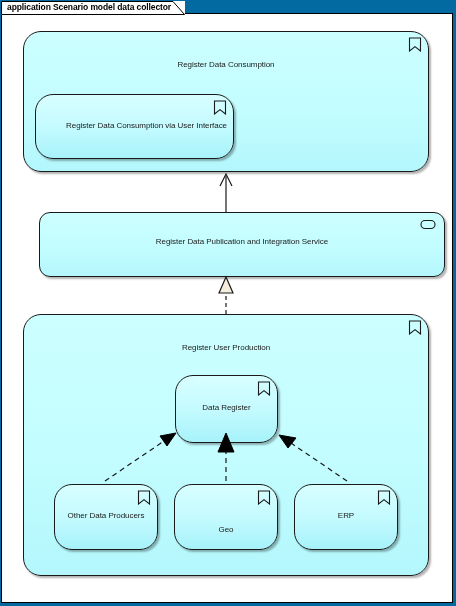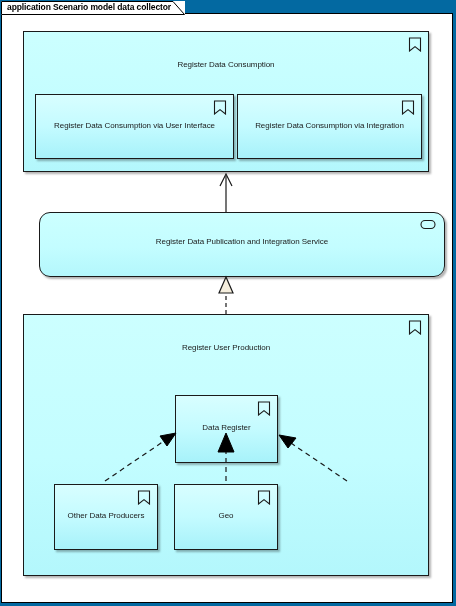--- a/index.html
+++ b/index.html
@@ -55,21 +55,21 @@
     color: #000000;
     white-space: nowrap;
     letter-spacing: -0.1px;
   }
 
   
   .node {
     position: absolute;
     box-sizing: border-box;
     border: 1.2px solid #1a1a1a;
-    border-radius: 0;
+    border-radius: 18px;
     background: linear-gradient(to bottom, #d4feff 0%, #bdfaff 45%, #a6f4fb 100%);
     box-shadow: 2px 2px 2px rgba(0,0,0,0.30);
   }
   .node.group {
     background: linear-gradient(to bottom, #ccffff 0%, #c3fdff 55%, #b3f7fc 100%);
   }
   .node.leaf {
     background: linear-gradient(to bottom, #d8feff 0%, #c4fbff 50%, #a7f2fa 100%);
   }
   .node-label {
@@ -117,68 +117,68 @@
     <div class="tab-label">application Scenario model data collector</div>
   </div>
 
   <div class="node group" style="left:23px; top:31px; width:406px; height:141px;">
     <div class="node-label" style="top:28px;">Register Data Consumption</div>
     <svg class="node-icon icon-bookmark" viewBox="0 0 14 15">
       <path d="M1.5,1 L12.5,1 L12.5,14 L7,9.6 L1.5,14 Z" fill="none" stroke="#1a1a1a" stroke-width="1.1" stroke-linejoin="miter"></path>
     </svg>
 
     <div class="node leaf" style="left:11px; top:62px; width:199px; height:65px;">
-      <div class="node-label" style="top:26px;">Register Data Consumption via User Interface</div>
-      <svg class="node-icon icon-bookmark" viewBox="0 0 14 15">
-        <path d="M1.5,1 L12.5,1 L12.5,14 L7,9.6 L1.5,14 Z" fill="none" stroke="#1a1a1a" stroke-width="1.1" stroke-linejoin="miter"></path>
-      </svg>
-    </div>
-
-    <div class="node leaf" style="left:213px; top:62px; width:185px; height:65px;">
-      <div class="node-label" style="top:26px;">Register Data Consumption via Integration</div>
-      <svg class="node-icon icon-bookmark" viewBox="0 0 14 15">
-        <path d="M1.5,1 L12.5,1 L12.5,14 L7,9.6 L1.5,14 Z" fill="none" stroke="#1a1a1a" stroke-width="1.1" stroke-linejoin="miter"></path>
-      </svg>
-    </div>
+      <div class="node-label" style="top:26px;text-align:right;">Register Data Consumption via User Interface</div>
+      <svg class="node-icon icon-bookmark" viewBox="0 0 14 15">
+        <path d="M1.5,1 L12.5,1 L12.5,14 L7,9.6 L1.5,14 Z" fill="none" stroke="#1a1a1a" stroke-width="1.1" stroke-linejoin="miter"></path>
+      </svg>
+    </div>
+
   </div>
 
   <div class="node group" style="left:23px; top:212px; width:406px; height:65px; border-radius:11px;margin-left:16px;">
     <div class="node-label" style="top:24px;">Register Data Publication and Integration Service</div>
     <svg class="node-icon icon-service" viewBox="0 0 16 11">
       <rect x="1" y="1.5" width="14" height="8" rx="4" ry="4" fill="none" stroke="#1a1a1a" stroke-width="1.1"></rect>
     </svg>
   </div>
 
   <div class="node group" style="left:23px; top:314px; width:406px; height:262px;">
     <div class="node-label" style="top:28px;">Register User Production</div>
     <svg class="node-icon icon-bookmark" viewBox="0 0 14 15">
       <path d="M1.5,1 L12.5,1 L12.5,14 L7,9.6 L1.5,14 Z" fill="none" stroke="#1a1a1a" stroke-width="1.1" stroke-linejoin="miter"></path>
     </svg>
 
-    <div class="node leaf" style="left:151px; top:60px; width:103px; height:68px;margin-top:20px;">
+    <div class="node leaf" style="left:151px; top:60px; width:103px; height:68px;">
       <div class="node-label" style="top:27px;">Data Register</div>
       <svg class="node-icon icon-bookmark" viewBox="0 0 14 15">
         <path d="M1.5,1 L12.5,1 L12.5,14 L7,9.6 L1.5,14 Z" fill="none" stroke="#1a1a1a" stroke-width="1.1" stroke-linejoin="miter"></path>
       </svg>
     </div>
 
     <div class="node leaf" style="left:30px; top:169px; width:104px; height:66px;">
       <div class="node-label" style="top:26px;">Other Data Producers</div>
       <svg class="node-icon icon-bookmark" viewBox="0 0 14 15">
         <path d="M1.5,1 L12.5,1 L12.5,14 L7,9.6 L1.5,14 Z" fill="none" stroke="#1a1a1a" stroke-width="1.1" stroke-linejoin="miter"></path>
       </svg>
     </div>
 
     <div class="node leaf" style="left:150px; top:169px; width:104px; height:66px;">
-      <div class="node-label" style="top:26px;">Geo</div>
-      <svg class="node-icon icon-bookmark" viewBox="0 0 14 15">
-        <path d="M1.5,1 L12.5,1 L12.5,14 L7,9.6 L1.5,14 Z" fill="none" stroke="#1a1a1a" stroke-width="1.1" stroke-linejoin="miter"></path>
-      </svg>
-    </div>
-
+      <div class="node-label" style="top:40px;">Geo</div>
+      <svg class="node-icon icon-bookmark" viewBox="0 0 14 15">
+        <path d="M1.5,1 L12.5,1 L12.5,14 L7,9.6 L1.5,14 Z" fill="none" stroke="#1a1a1a" stroke-width="1.1" stroke-linejoin="miter"></path>
+      </svg>
+    </div>
+
+    <div class="node leaf" style="left:270px; top:169px; width:104px; height:66px;">
+      <div class="node-label" style="top:26px;">ERP</div>
+      <svg class="node-icon icon-bookmark" viewBox="0 0 14 15">
+        <path d="M1.5,1 L12.5,1 L12.5,14 L7,9.6 L1.5,14 Z" fill="none" stroke="#1a1a1a" stroke-width="1.1" stroke-linejoin="miter"></path>
+      </svg>
+    </div>
   </div>
 
   <svg id="connectors" viewBox="0 0 456 606">
 
     <g>
       <line x1="226" y1="212" x2="226" y2="176" stroke="#1a1a1a" stroke-width="1.2"></line>
       <path d="M220,186 L226,174 L232,186" fill="none" stroke="#1a1a1a" stroke-width="1.2" stroke-linecap="butt" stroke-linejoin="miter"></path>
     </g>
 
     <g>

